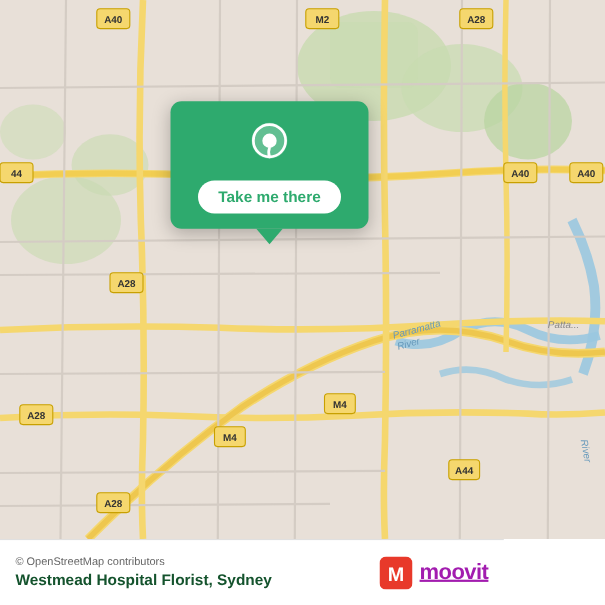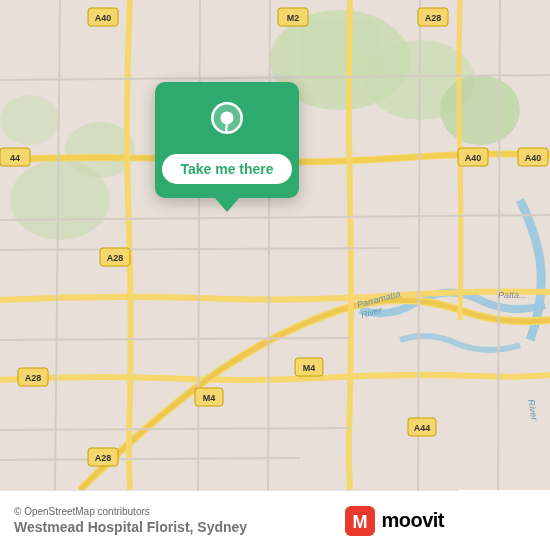--- a/index.html
+++ b/index.html
@@ -25,23 +25,23 @@
       width: 100%;
       height: 100%;
       position: absolute;
       top: 0;
       left: 0;
     }
 
     
     #popup-card {
       position: absolute;
-      top: 82px;
+      top: 92px;
       left: 155px;
-      width: 144px;
+      width: 180px;
       background: #2eaa6e;
       border-radius: 10px;
       display: flex;
       flex-direction: column;
       align-items: center;
       padding: 18px 16px 14px 16px;
       box-shadow: 0 4px 16px rgba(0,0,0,0.25);
       z-index: 10;
     }
 
@@ -95,39 +95,40 @@
     }
 
     #osm-attribution {
       font-size: 10px;
       color: #666;
     }
 
     #location-name {
       font-size: 14px;
       font-weight: bold;
-      color: #737373;
+      color: #14532d;
     }
 
     #moovit-logo {
       display: flex;
       align-items: center;
       gap: 6px;
     }
 
     #moovit-icon {
       width: 30px;
       height: 30px;
     }
 
     #moovit-text {
       font-size: 20px;
       font-weight: bold;
-      color: #000000;
+      color: #a21caf;
       letter-spacing: -0.5px;
+      text-decoration: underline;
     }
   </style>
 </head>
 <body>
 
 <div id="map-container">
 
   <svg id="map-bg" viewBox="0 0 550 490" xmlns="http://www.w3.org/2000/svg">
 
     <rect width="550" height="490" fill="#e8e0d8"></rect>

